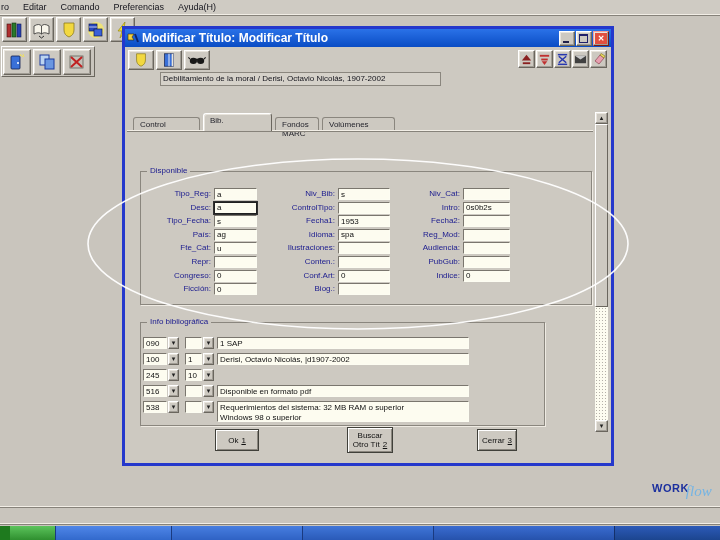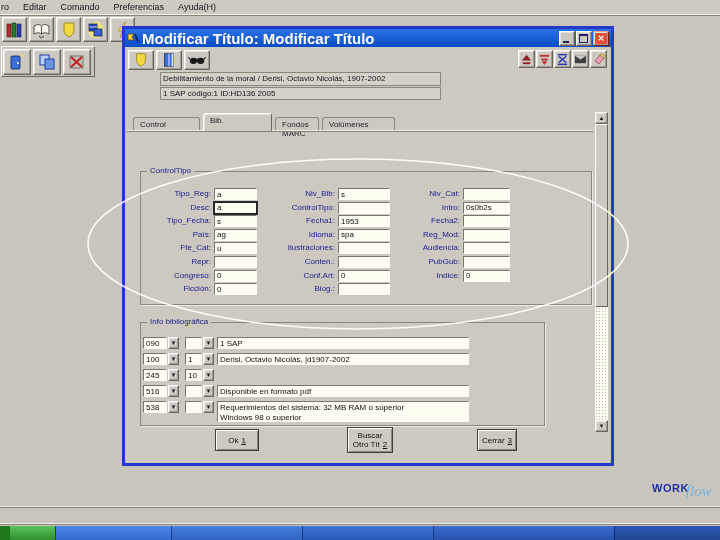--- a/index.html
+++ b/index.html
@@ -14,21 +14,21 @@
     box-shadow:inset -1px -1px 0 #a09c94,inset 1px 1px 0 #e8e4dc;padding:0;display:flex;align-items:center;justify-content:center;cursor:pointer;}
   .tb1{position:absolute;top:17px;left:2px;display:flex;gap:2px;}
   .tb1 .tbtn{width:25px;height:25px;}
   .tb2box{position:absolute;top:46px;left:1px;width:94px;height:31px;border:1px solid;border-color:#ffffff #6a665e #6a665e #ffffff;display:flex;gap:2px;align-items:center;padding-left:1px;box-sizing:border-box;}
   .tb2box .tbtn{width:28px;height:26px;}
   
   .dialog{position:absolute;left:122px;top:26px;width:492px;height:440px;background:#cdc9c1;
     border:3px solid #2438cc;box-sizing:border-box;z-index:10;}
   .titlebar{position:absolute;top:0;left:0;right:0;height:18px;background:linear-gradient(180deg,#2a72e8,#0a4cc4);
     display:flex;align-items:center;padding:0 2px;}
-  .dtitle{color:#fff;font-size:15px;font-weight:bold;margin-left:3px;flex:1;white-space:nowrap;overflow:hidden;}
+  .dtitle{color:#fff;font-size:12px;font-weight:bold;margin-left:3px;flex:1;white-space:nowrap;overflow:hidden;}
   .wbtn{width:14px;height:13px;margin-left:1px;position:relative;}
   .wmin::after{content:"";position:absolute;left:3px;bottom:2px;width:6px;height:2px;background:#20204a;}
   .wmax::after{content:"";position:absolute;left:2px;top:2px;width:7px;height:6px;border:1px solid #20206a;border-top-width:2px;background:#cdc9c1;}
   .wclose{background:#e04f3f;border-color:#f4a096 #7a1a10 #7a1a10 #f4a096;}
   .wclose::after{content:"✕";color:#fff;font-size:8px;font-weight:bold;line-height:13px;}
   .dtb{position:absolute;top:21px;height:20px;width:26px;}
   .dtbs{position:absolute;top:21px;height:18px;width:17px;}
   .hbox{position:absolute;left:3px;width:281px;background:#d5d1c9;border:1px solid #8a867e;box-sizing:border-box;
     font-size:8px;color:#14141c;line-height:12px;padding:0 2px;white-space:nowrap;overflow:hidden;margin-left:32px;}
   
@@ -210,34 +210,31 @@
     <button class="btn3d dtbs" style="left:465px">
       <svg width="14" height="14" viewBox="0 0 14 14">
         <polygon points="3,9 8,3 12,6 7,12" fill="#e8a0b0" stroke="#803040" stroke-width="0.6"></polygon>
         <polygon points="8,3 12,6 13,4 9,1.5" fill="#f0e060" stroke="#807020" stroke-width="0.6"></polygon>
       </svg>
     </button>
 
     <div class="hbox" style="top:43px;height:14px">
       <span>Debilitamiento de la moral / Derisi, Octavio Nicolás, 1907-2002</span>
     </div>
-    <div class="hbox" style="top:58px;height:13px">
-      <span>1 SAP   código:1   ID:HD136 2005</span>
-    </div>
 
     <div class="tabs">
       <div class="tab" style="width:67px">Control</div>
       <div class="tab active" style="width:69px">Bib.</div>
       <div class="tab" style="width:44px">Fondos MARC</div>
       <div class="tab" style="width:73px">Volúmenes</div>
     </div>
     <div class="groove tabline"></div>
 
     <div class="gbox" style="left:15px;top:142px;width:452px;height:134px">
-      <span class="legend">ControlTipo</span>
+      <span class="legend">Disponible</span>
 
       <div class="fcol" style="left:1px">
         <div class="frow">
             <span class="flbl" style="width:72px">Tipo_Reg:</span>
             <input class="fin" style="width: 43px;" value="a">
           </div>
         <div class="frow">
             <span class="flbl" style="width:72px">Desc:</span>
             <input class="fin focused" style="width: 43px;" value="a">
           </div>

